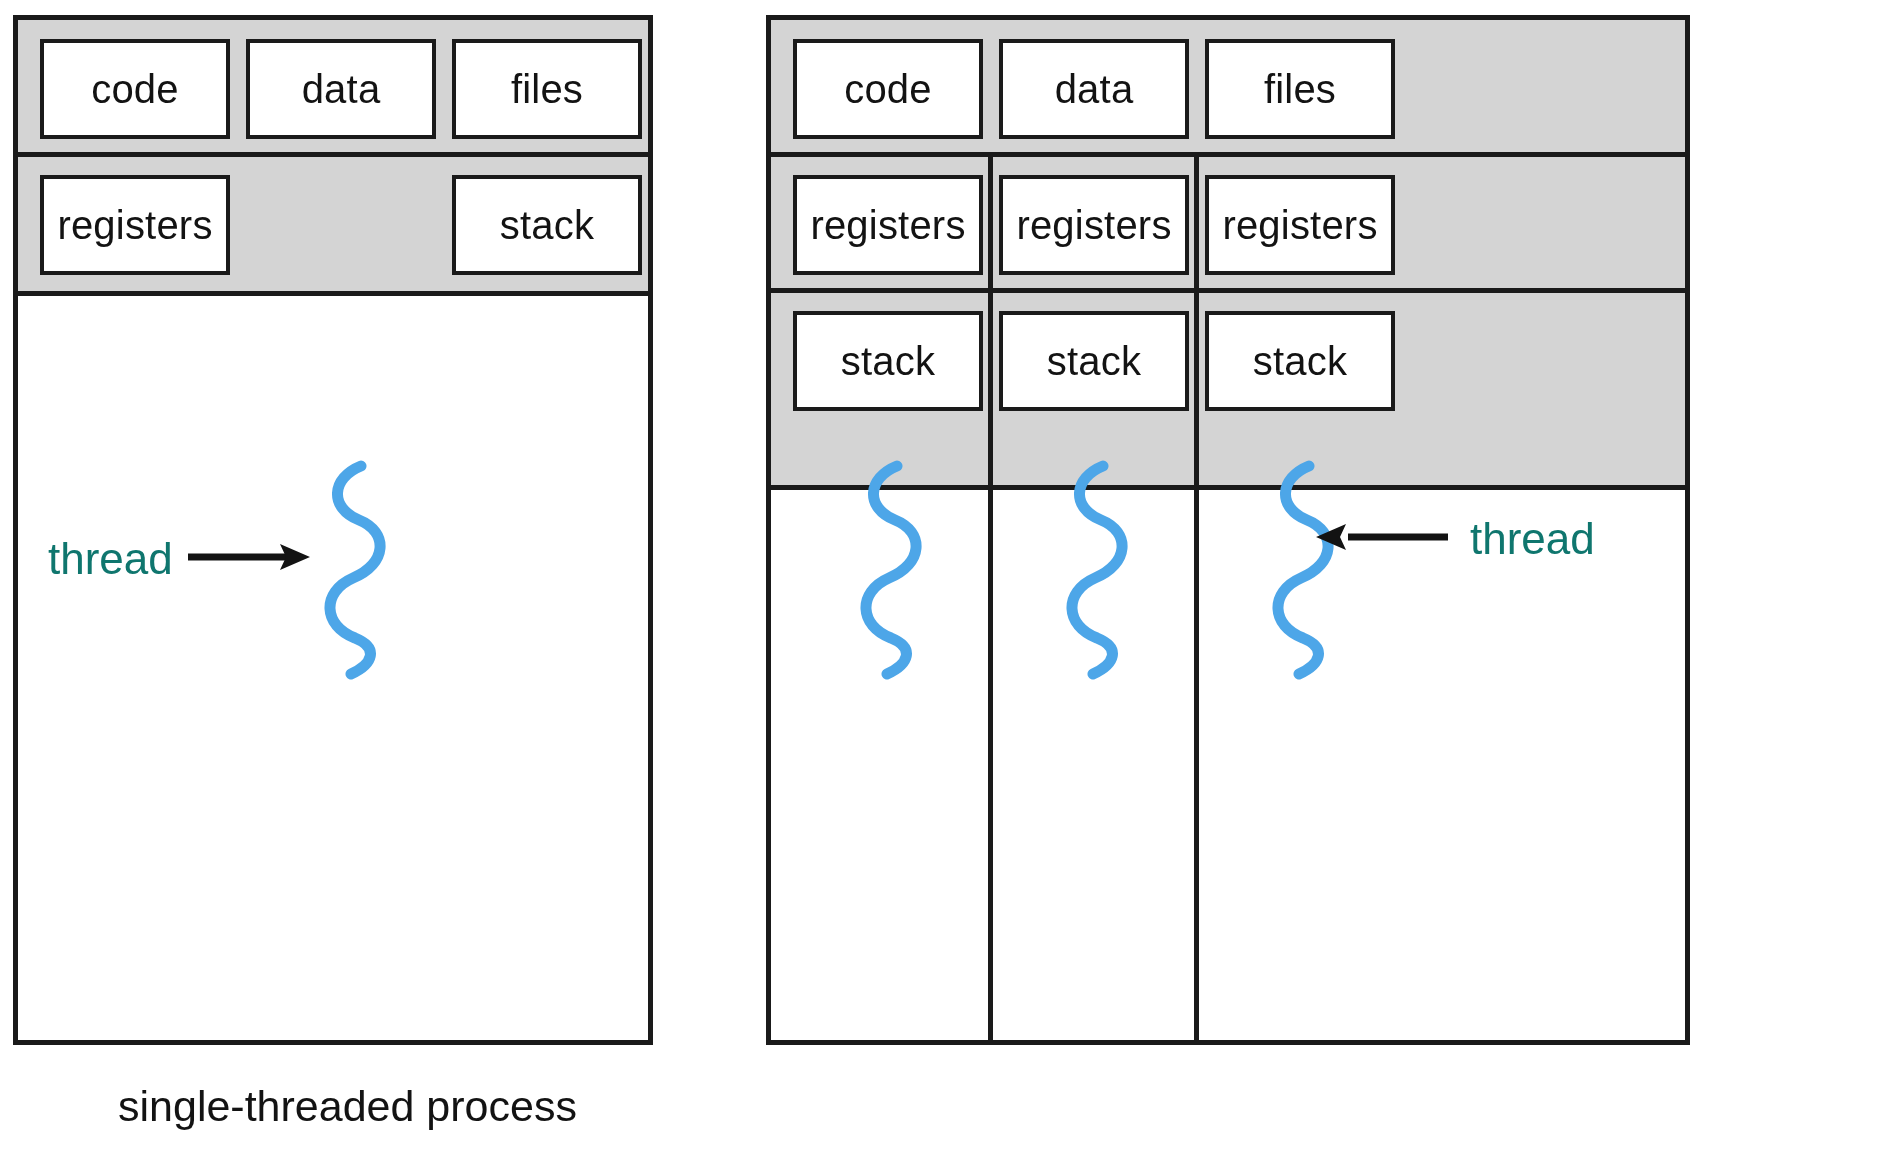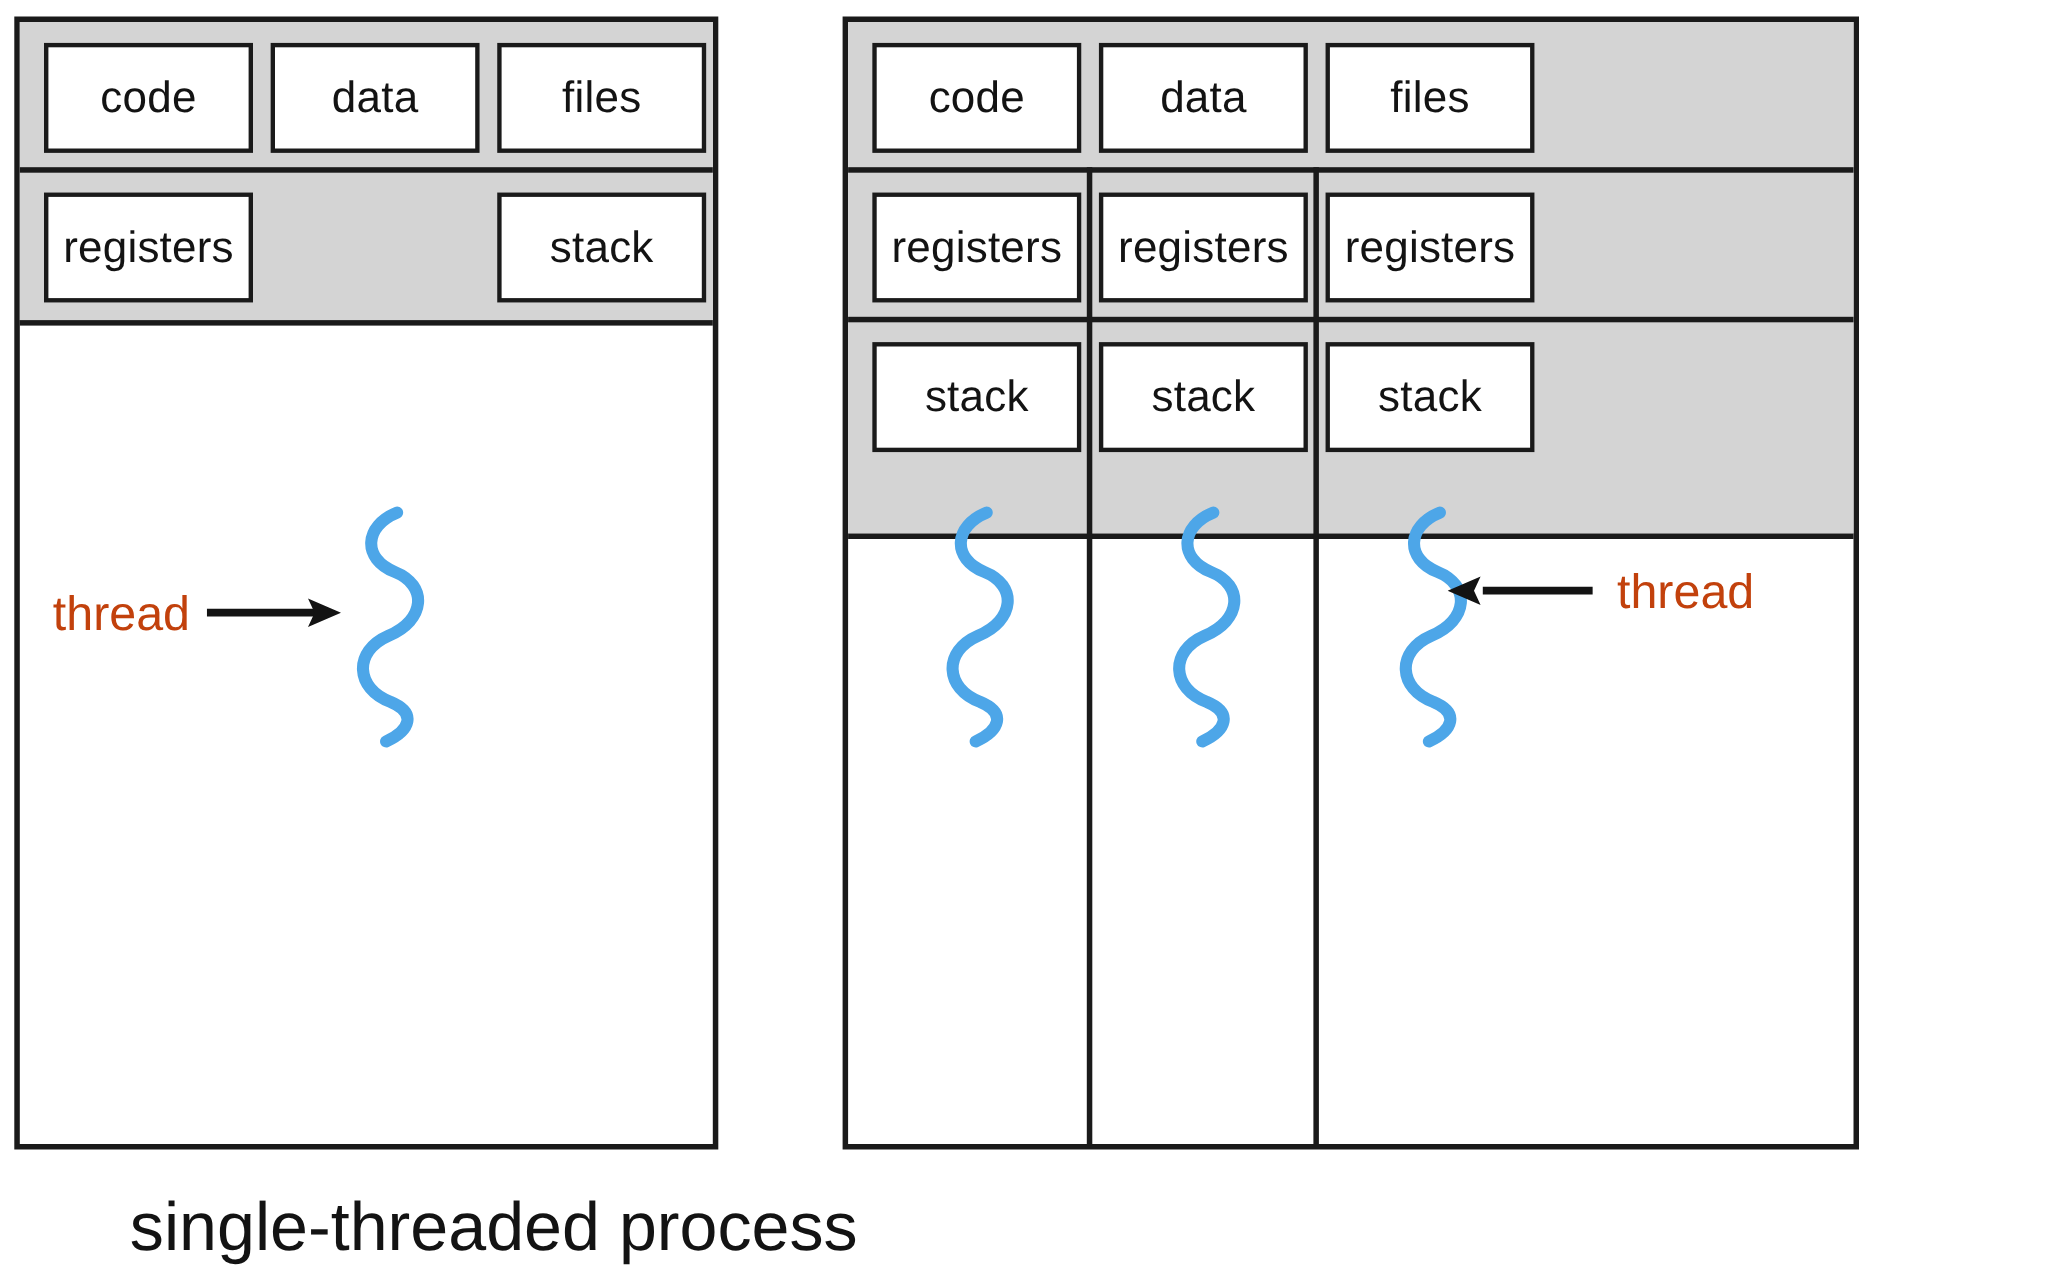--- a/index.html
+++ b/index.html
@@ -65,33 +65,33 @@
   
   .squiggle {
     position: absolute;
   }
   .squiggle svg { display: block; }
 
   
   .thread-label {
     position: absolute;
     font-size: 44px;
-    color: #c2410c;
+    color: #0f766e;
     white-space: nowrap;
     line-height: 1;
   }
   .arrow {
     position: absolute;
   }
   .arrow svg { display: block; }
 
   
   .caption {
     position: absolute;
-    font-size: 62px;
+    font-size: 43px;
     color: #131313;
     white-space: nowrap;
     line-height: 1;
   }
 </style>
 </head>
 <body>
 
 <div class="stage">
 

